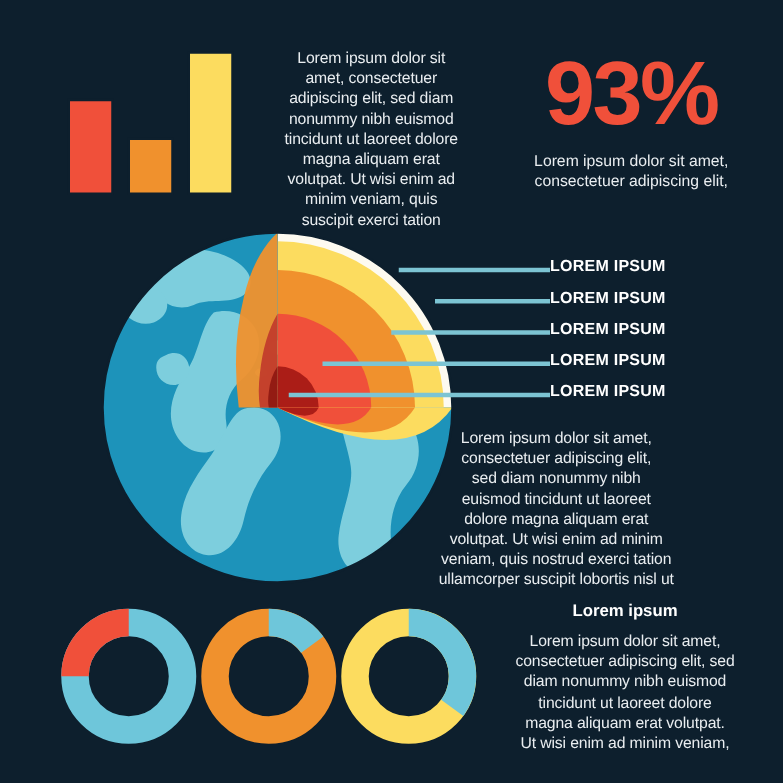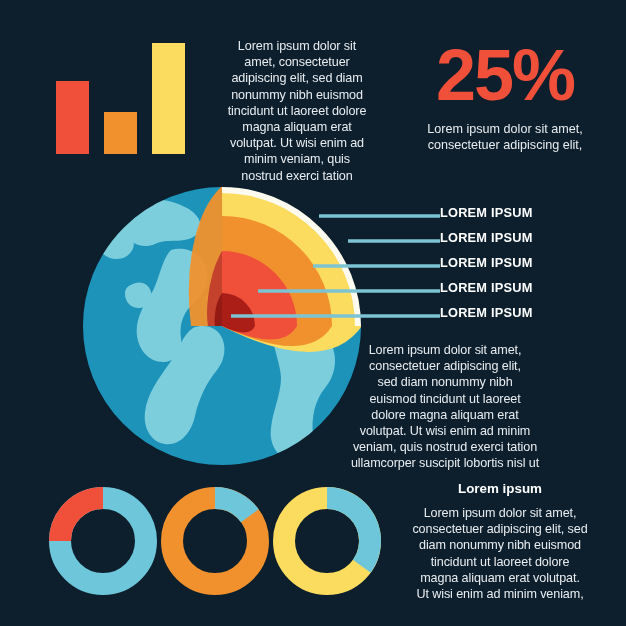--- a/index.html
+++ b/index.html
@@ -146,24 +146,24 @@
   </div>
 
   <div class="body-text" id="top-paragraph" style="left:208px; top:38px; width:178px;">Lorem ipsum dolor sit
 amet, consectetuer
 adipiscing elit, sed diam
 nonummy nibh euismod
 tincidunt ut laoreet dolore
 magna aliquam erat
 volutpat. Ut wisi enim ad
 minim veniam, quis
-nostrud exerci tation</div>
+suscipit exerci tation</div>
 
   <div id="percent-block">
-    <span id="percent-value">25%</span>
+    <span id="percent-value">93%</span>
     <span id="percent-caption">Lorem ipsum dolor sit amet,
 consectetuer adipiscing elit,</span>
   </div>
 
   <div id="earth-wrap">
     <svg width="310" height="300" viewBox="0 0 310 300">
       <defs>
         <clipPath id="globeClip">
           <circle cx="147" cy="148" r="140"></circle>
         </clipPath>

